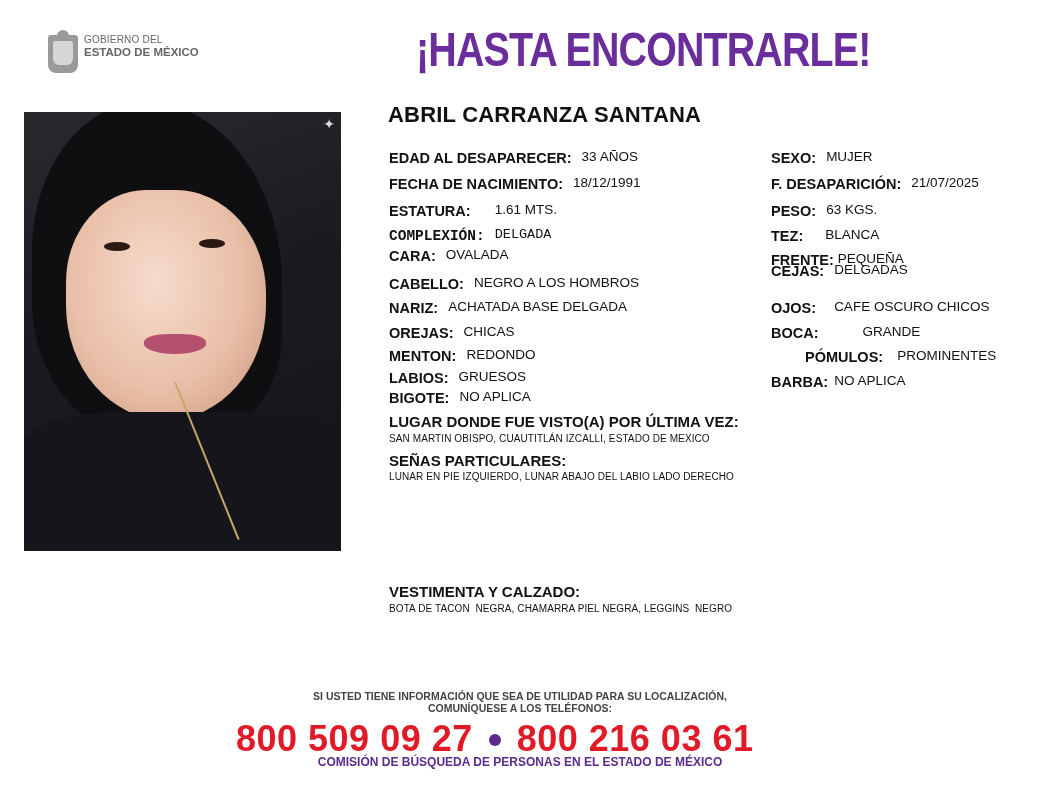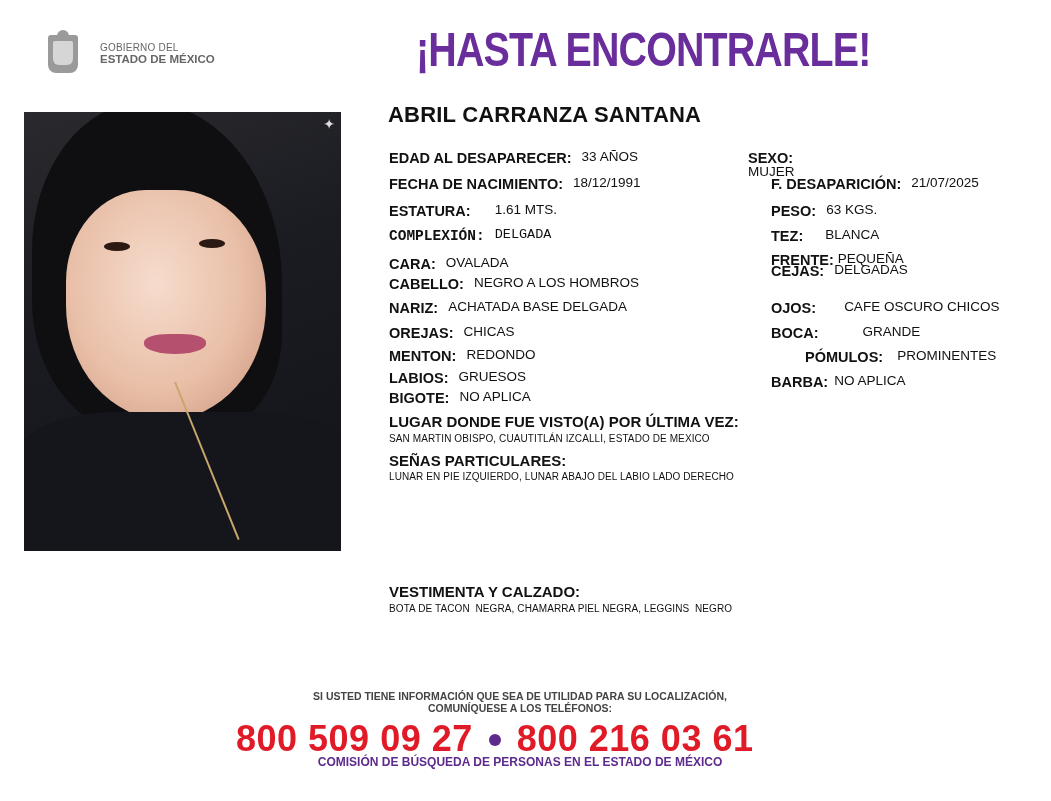--- a/index.html
+++ b/index.html
@@ -1,19 +1,19 @@
 <!DOCTYPE html>
 <html><head>
   <meta charset="utf-8">
   <style>
     * { margin: 0; padding: 0; box-sizing: border-box; }
     html, body { width: 1051px; height: 801px; background: #ffffff; overflow: hidden; }
     body { position: relative; font-family: "Liberation Sans", sans-serif; color: #111; }
 
-    .logo { position: absolute; left: 48px; top: 35px; display: flex; align-items: center; gap: 22px; }
+    .logo { position: absolute; left: 48px; top: 35px; display: flex; align-items: flex-start; gap: 6px; }
     .logo .shield { width: 30px; height: 38px; background: #9a9a9a; border-radius: 3px 3px 8px 8px; position: relative; }
     .logo .shield::before { content: ""; position: absolute; left: 5px; top: 6px; width: 20px; height: 24px; background: #d6d6d6; border-radius: 2px 2px 6px 6px; }
     .logo .shield::after { content: ""; position: absolute; left: 9px; top: -5px; width: 12px; height: 8px; background: #9a9a9a; border-radius: 6px 6px 0 0; }
     .logo .txt { display: flex; flex-direction: column; line-height: 1.05; color: #666; }
     .logo .l1 { font-size: 10px; letter-spacing: 0.2px; }
     .logo .l2 { font-size: 11.5px; font-weight: bold; }
 
     .headline { position: absolute; left: 416px; top: 26px; font-family: "Liberation Sans", sans-serif; font-weight: bold;
       font-size: 48px; color: #6a2d9c; letter-spacing: -1px; transform: scaleX(0.82); transform-origin: left top; white-space: nowrap; line-height: 1; }
 
@@ -78,21 +78,21 @@
   <span class="v">18/12/1991</span>
 </div>
 <div class="field" style="left:389px; top:203px;gap:14px;">
   <span class="k">ESTATURA:</span>
   <span class="v">1.61 MTS.</span>
 </div>
 <div class="field" style="left:389px; top:228px;font-family:Liberation Mono, monospace;">
   <span class="k">COMPLEXIÓN:</span>
   <span class="v">DELGADA</span>
 </div>
-<div class="field" style="left:389px; top:256px;">
+<div class="field" style="left:389px; top:248px;">
   <span class="k">CARA:</span>
   <span class="v">OVALADA</span>
 </div>
 <div class="field" style="left:389px; top:276px;">
   <span class="k">CABELLO:</span>
   <span class="v">NEGRO A LOS HOMBROS</span>
 </div>
 <div class="field" style="left:389px; top:300px;">
   <span class="k">NARIZ:</span>
   <span class="v">ACHATADA BASE DELGADA</span>
@@ -107,21 +107,21 @@
 </div>
 <div class="field" style="left:389px; top:370px;">
   <span class="k">LABIOS:</span>
   <span class="v">GRUESOS</span>
 </div>
 <div class="field" style="left:389px; top:390px;">
   <span class="k">BIGOTE:</span>
   <span class="v">NO APLICA</span>
 </div>
 
-<div class="field" style="left:748px; top:150px;flex-direction:column;">
+<div class="field" style="left:771px; top:150px;">
   <span class="k">SEXO:</span>
   <span class="v">MUJER</span>
 </div>
 <div class="field" style="left:771px; top:176px;">
   <span class="k">F. DESAPARICIÓN:</span>
   <span class="v">21/07/2025</span>
 </div>
 <div class="field" style="left:771px; top:203px;">
   <span class="k">PESO:</span>
   <span class="v">63 KGS.</span>
@@ -132,21 +132,21 @@
 </div>
 <div class="field" style="left:771px; top:252px;">
   <span class="k" style="margin-right:4px;">FRENTE:</span>
   <span class="v">PEQUEÑA</span>
 </div>
 <div class="field" style="left:771px; top:263px;">
   <span class="k">CEJAS:</span>
   <span class="v">DELGADAS</span>
 </div>
 <div class="field" style="left:771px; top:300px;">
-  <span class="k" style="margin-right:28px;">OJOS:</span>
+  <span class="k" style="margin-right:18px;">OJOS:</span>
   <span class="v">CAFE OSCURO CHICOS</span>
 </div>
 <div class="field" style="left:771px; top:325px;gap:20px;">
   <span class="k" style="margin-right:24px;">BOCA:</span>
   <span class="v">GRANDE</span>
 </div>
 <div class="field" style="left:771px; top:349px;margin-left:34px;">
   <span class="k" style="margin-right:14px;">PÓMULOS:</span>
   <span class="v">PROMINENTES</span>
 </div>

